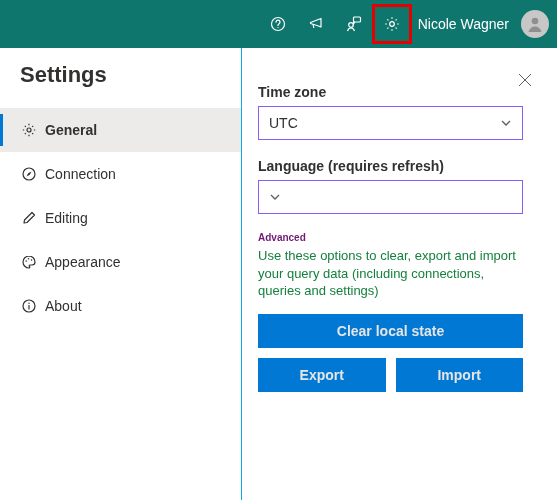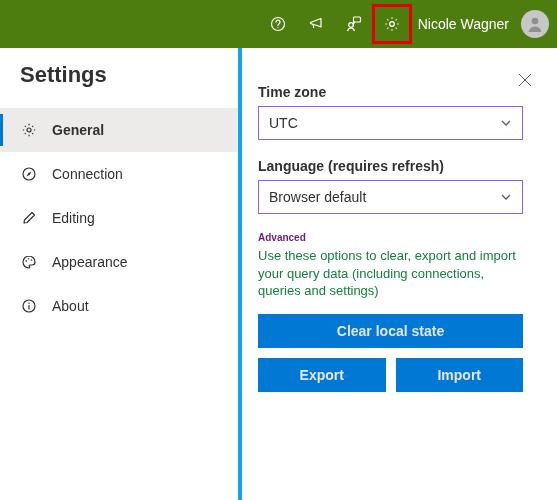--- a/index.html
+++ b/index.html
@@ -1,20 +1,20 @@
 <!DOCTYPE html>
 <html><head>
 <meta charset="utf-8">
 <style>
   * { box-sizing: border-box; margin: 0; padding: 0; font-family: "Segoe UI", -apple-system, sans-serif; }
   body { width: 557px; height: 500px; background: #fff; overflow: hidden; }
 
   .topbar {
     height: 48px;
-    background: #4d7c0f;
+    background: #0f766e;
     display: flex;
     align-items: center;
     justify-content: flex-end;
     padding: 0 8px;
     gap: 2px;
   }
   .topbar .tb-btn {
     width: 36px; height: 36px;
     display: flex; align-items: center; justify-content: center;
     color: #fff; cursor: pointer;
@@ -26,21 +26,21 @@
     background: #c7c7c7; display:flex; align-items:center; justify-content:center;
   }
 
   .panel {
     display: flex;
     height: calc(500px - 48px);
   }
 
   .sidebar {
     width: 242px;
-    border-right: 4px solid #0ea5e9;
+    border-right: 1px solid #0ea5e9;
     display: flex; flex-direction: column;
   }
   .panel-header {
     display: flex; align-items: center; justify-content: space-between;
     padding: 14px 0 14px 20px;
     position: relative;
   }
   .panel-title { font-size: 22px; font-weight: 600; color: #323130; }
 
   .close-btn {
@@ -50,21 +50,21 @@
     color:#605e5c; cursor:pointer;
   }
 
   .content-area { position: relative; flex: 1; }
 
   .nav { padding-top: 6px; }
   .nav-item {
     display: flex; align-items: center;
     height: 44px; padding-left: 20px;
     cursor: pointer; color: #323130;
-    gap: 14px;
+    gap: 7px;
   }
   .nav-item.active {
     background: #edebe9;
     font-weight: 600;
     position: relative;
   }
   .nav-item.active::before {
     content: ""; position: absolute; left: 0; top: 6px; bottom: 6px;
     width: 3px; background: #0078d4;
   }
@@ -235,21 +235,20 @@
             <svg width="12" height="12" viewBox="0 0 12 12" fill="none" stroke="currentColor" stroke-width="1.3">
                 <path d="M2 4l4 4 4-4"></path>
               </svg>
           </span>
         </div>
       </div>
 
       <div class="field">
         <div class="field-label">Language (requires refresh)</div>
         <div class="select">
-          <span>Browser default</span>
           <span class="chev">
             <svg width="12" height="12" viewBox="0 0 12 12" fill="none" stroke="currentColor" stroke-width="1.3">
                 <path d="M2 4l4 4 4-4"></path>
               </svg>
           </span>
         </div>
       </div>
 
       <div>
         <div class="section-title">Advanced</div>

